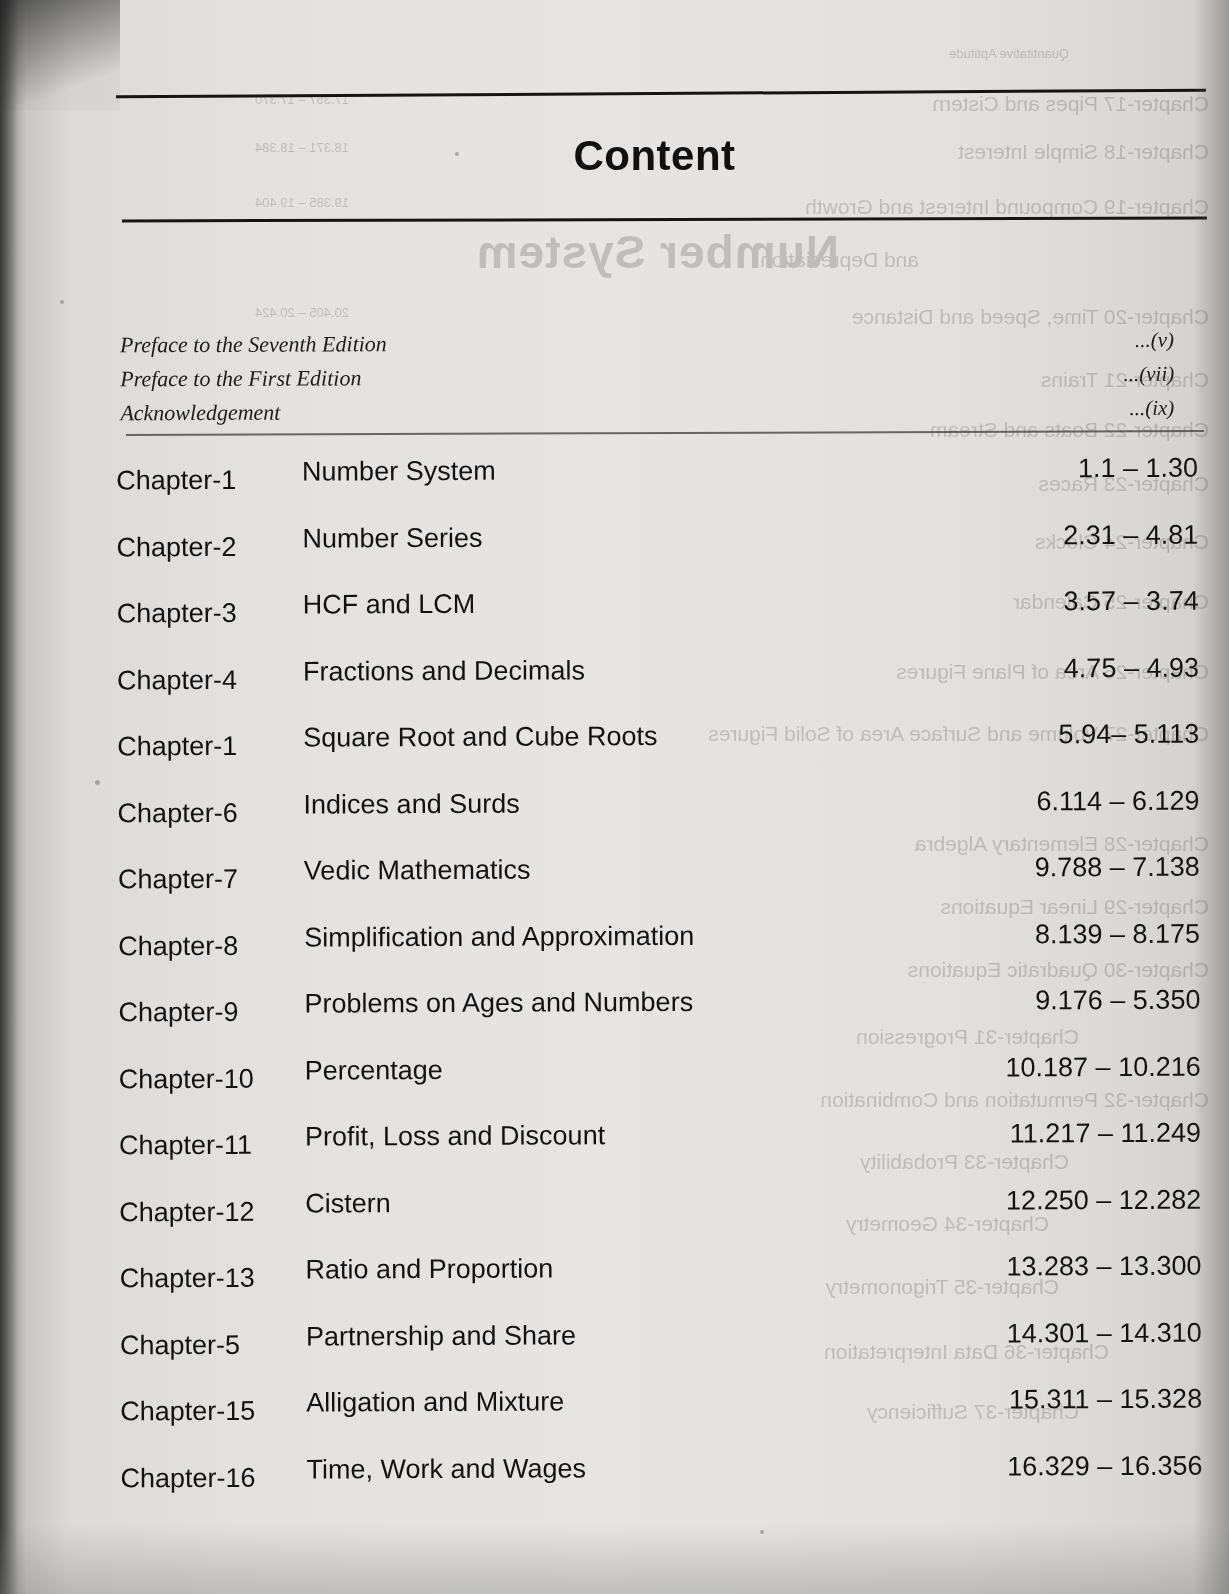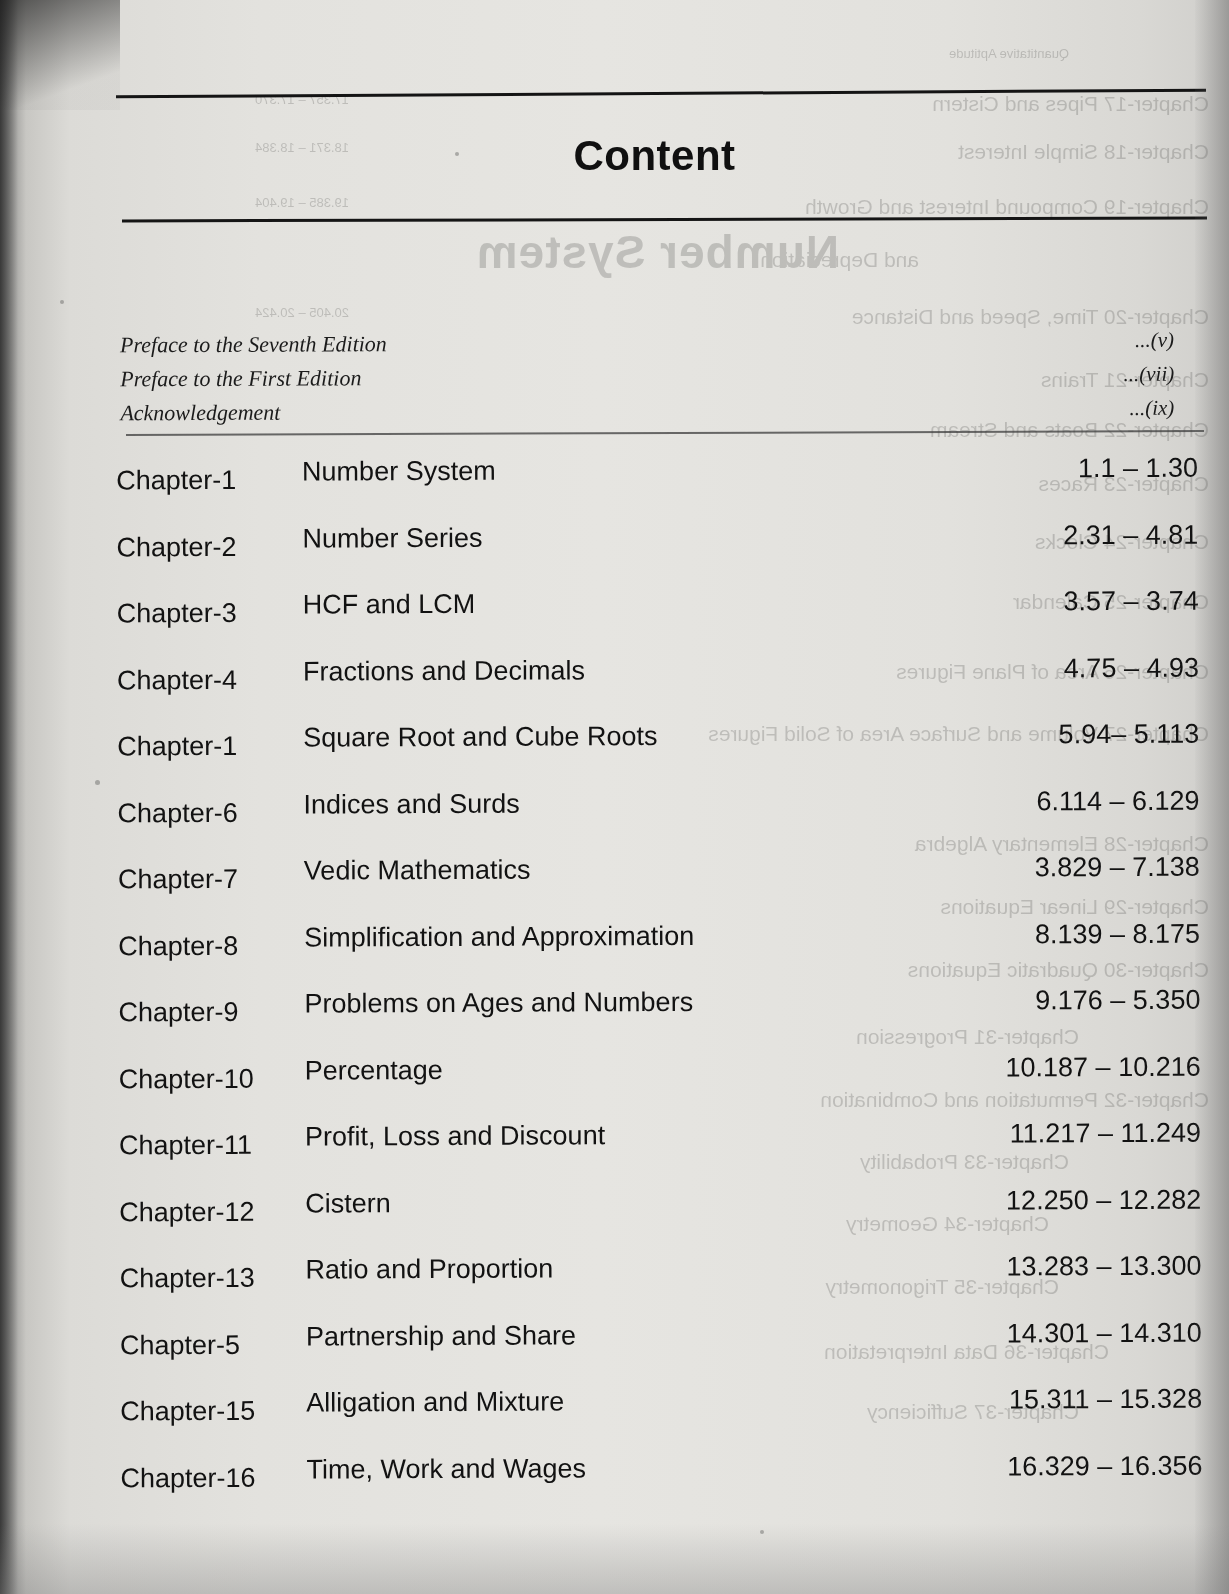--- a/index.html
+++ b/index.html
@@ -263,21 +263,21 @@
         <span class="pg">5.94– 5.113</span>
       </div>
       <div class="toc-row">
         <span class="ch">Chapter-6</span>
         <span class="ti">Indices and Surds</span>
         <span class="pg">6.114 – 6.129</span>
       </div>
       <div class="toc-row">
         <span class="ch">Chapter-7</span>
         <span class="ti">Vedic Mathematics</span>
-        <span class="pg">3.829 – 7.138</span>
+        <span class="pg">9.788 – 7.138</span>
       </div>
       <div class="toc-row">
         <span class="ch">Chapter-8</span>
         <span class="ti">Simplification and Approximation</span>
         <span class="pg">8.139 – 8.175</span>
       </div>
       <div class="toc-row">
         <span class="ch">Chapter-9</span>
         <span class="ti">Problems on Ages and Numbers</span>
         <span class="pg">9.176 – 5.350</span>

